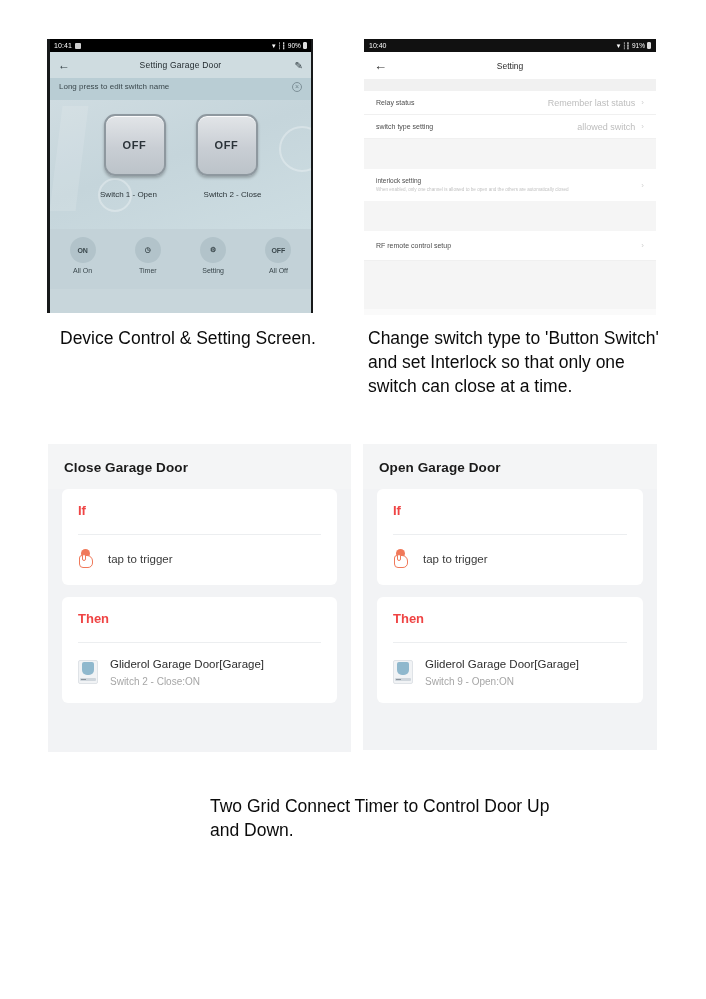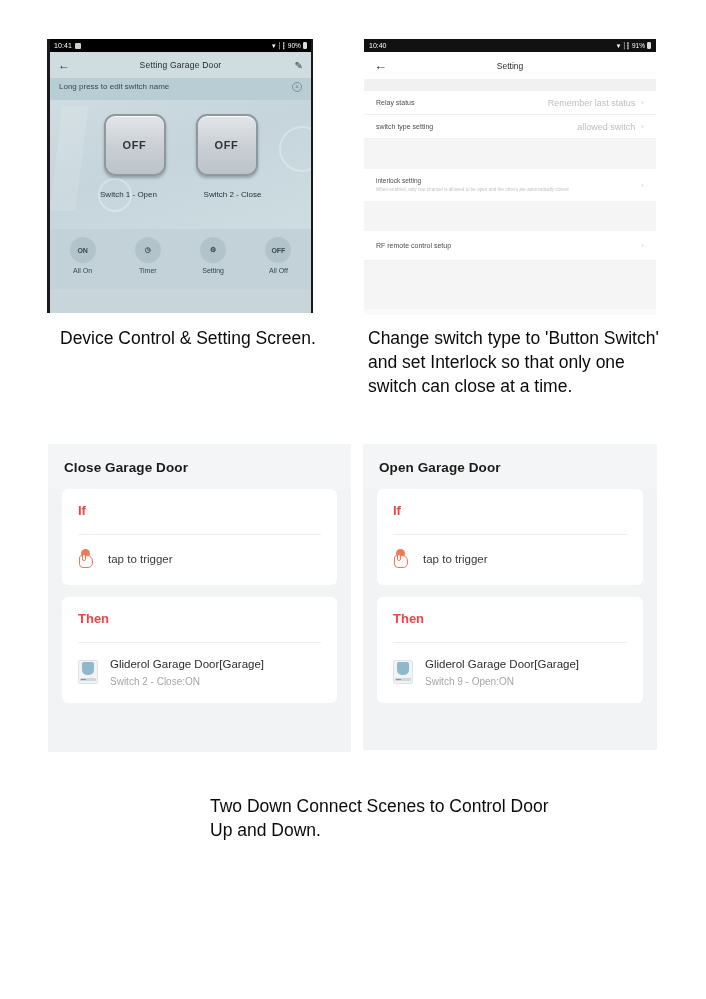--- a/index.html
+++ b/index.html
@@ -262,21 +262,21 @@
     <div class="row" style="min-height:30px;background:#fff;">
       <span class="rlabel">RF remote control setup</span>
       <span class="chev" style="margin-left:auto">›</span>
     </div>
 
     <div class="blankbig"></div>
   </div>
 
   <div class="caption" id="cap1">Device Control &amp; Setting Screen.</div>
   <div class="caption" id="cap2">Change switch type to 'Button Switch' and set Interlock so that only one switch can close at a time.</div>
-  <div class="caption" id="cap3">Two Down Connect Scenes to Control Door Up and Down.</div>
+  <div class="caption" id="cap3">Two Grid Connect Timer to Control Door Up and Down.</div>
 
   <div class="scene" id="scene1">
     <div class="scene-head">
       <div class="h">Close Garage Door</div>
     </div>
     <div class="panel">
       <div class="sect-title">If</div>
       <div class="hr"></div>
       <div class="item">
         <span class="tap-icon">

